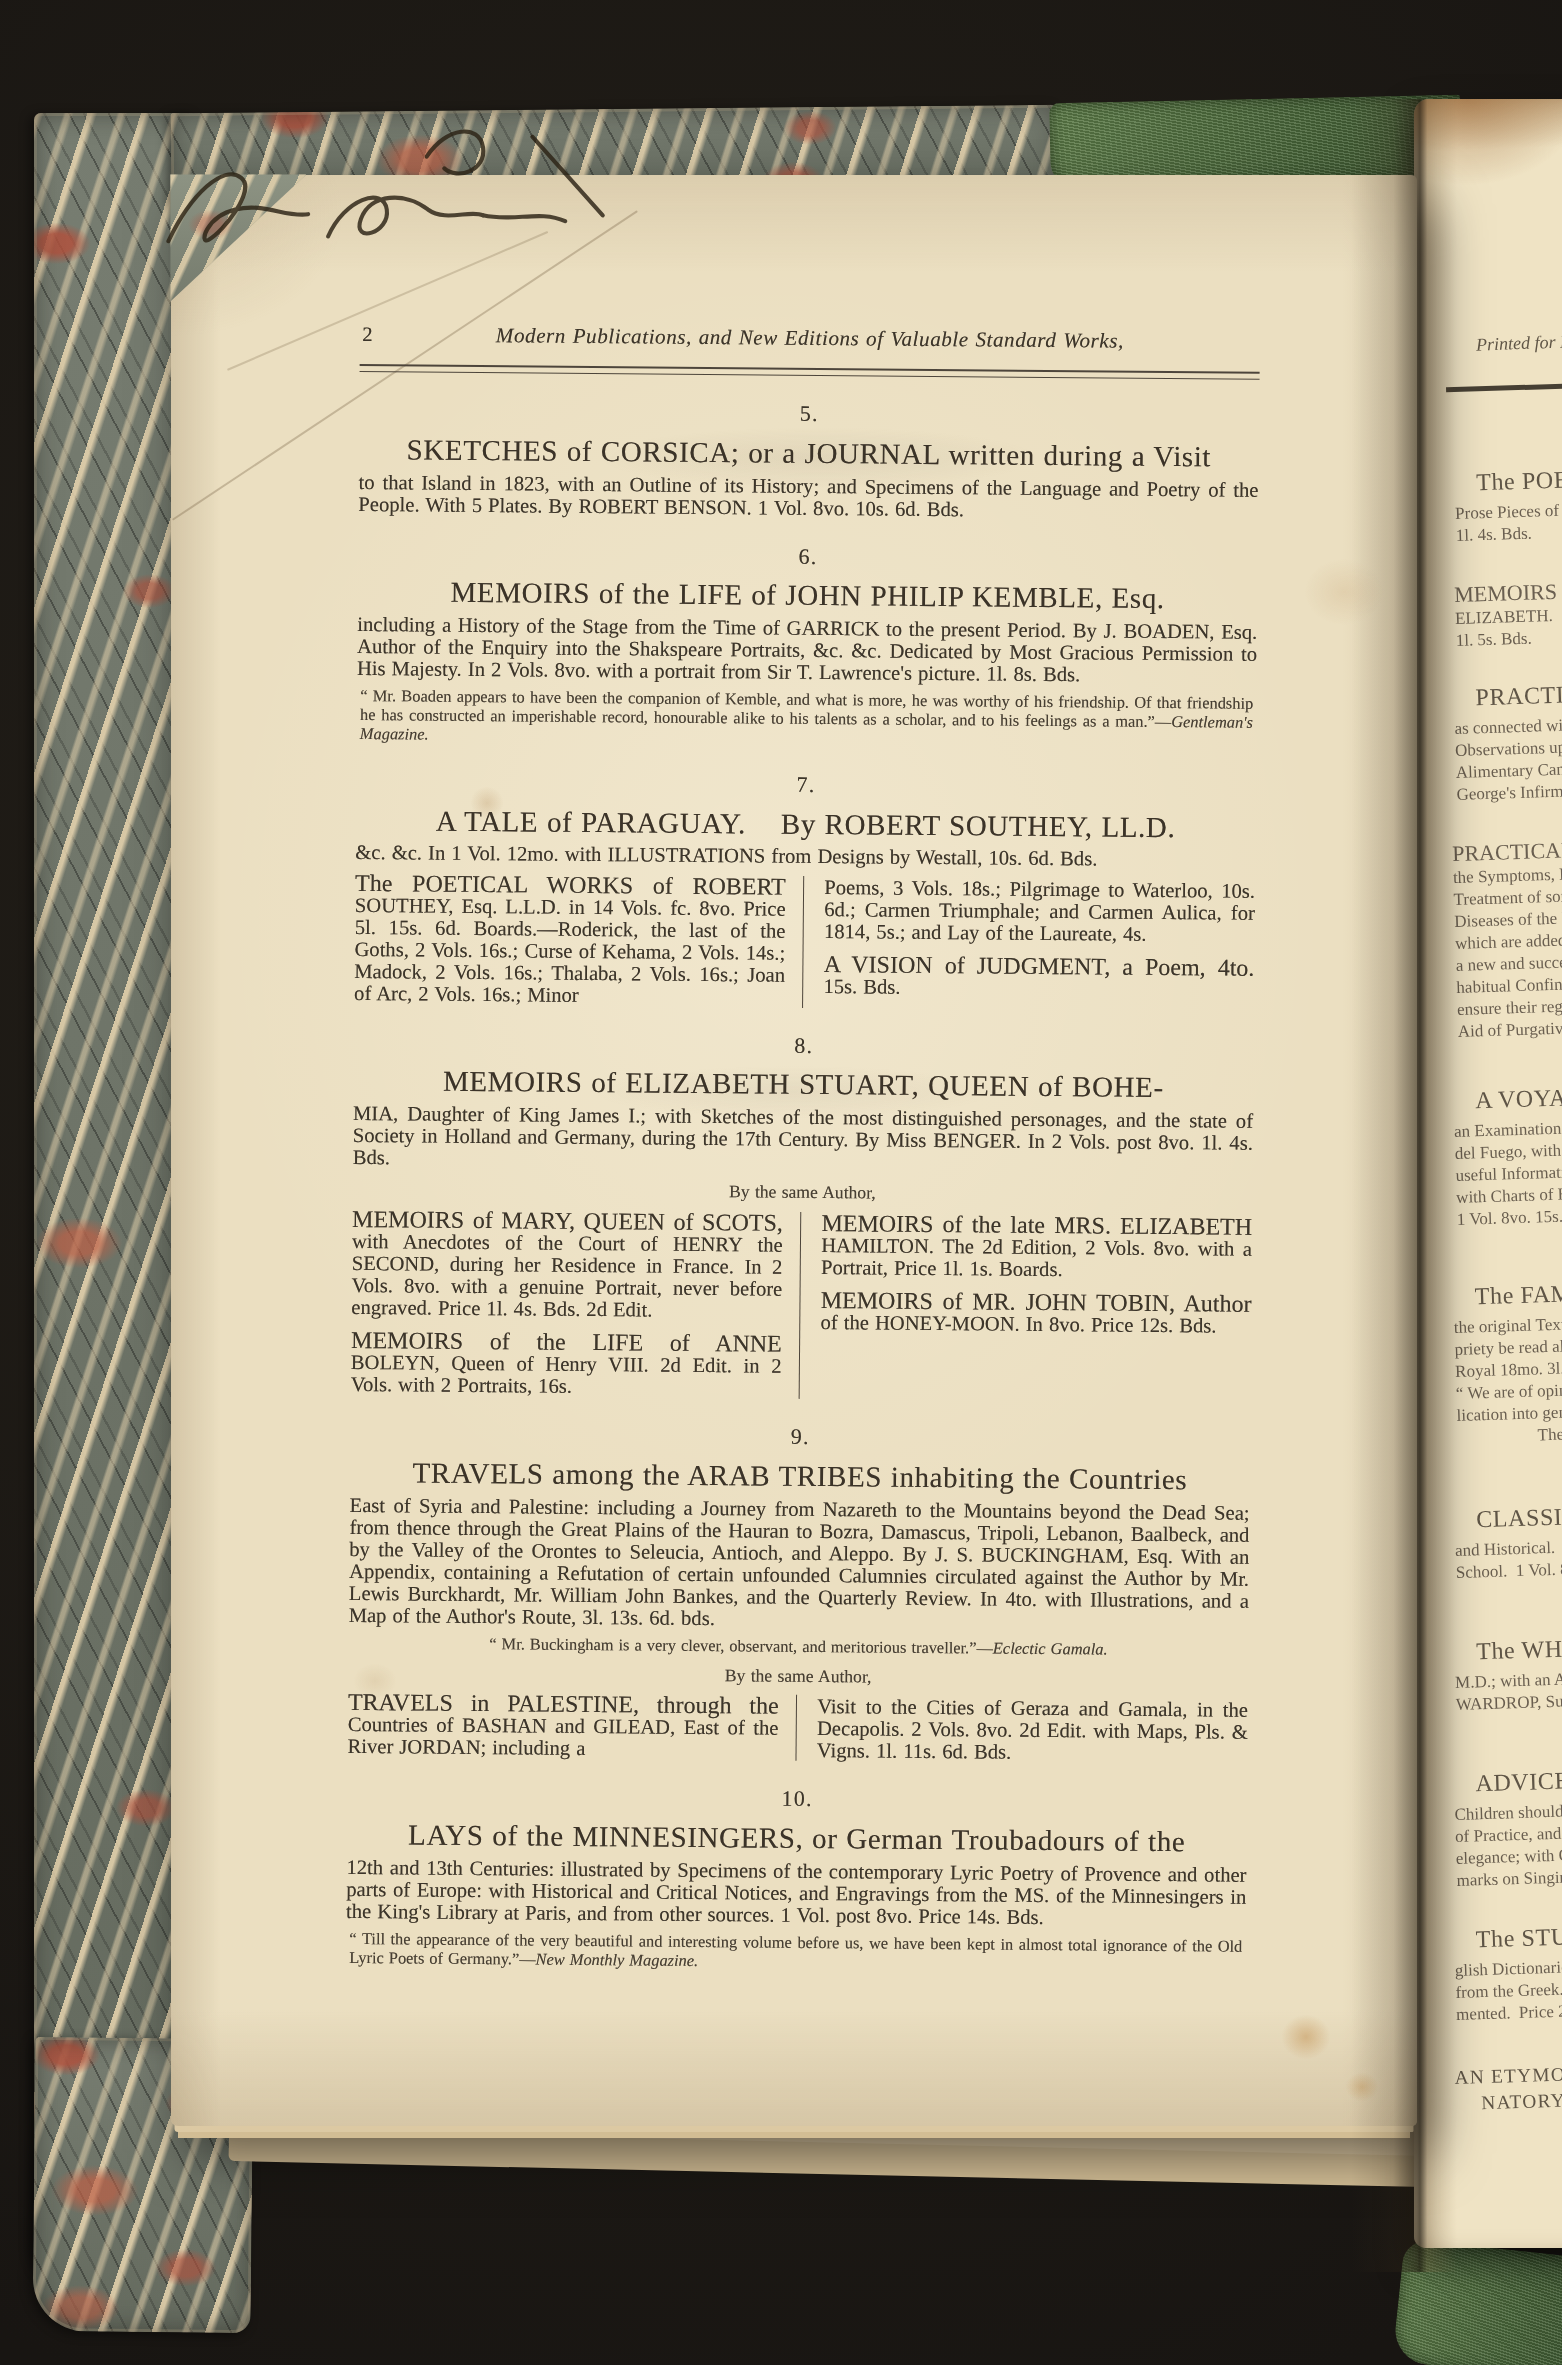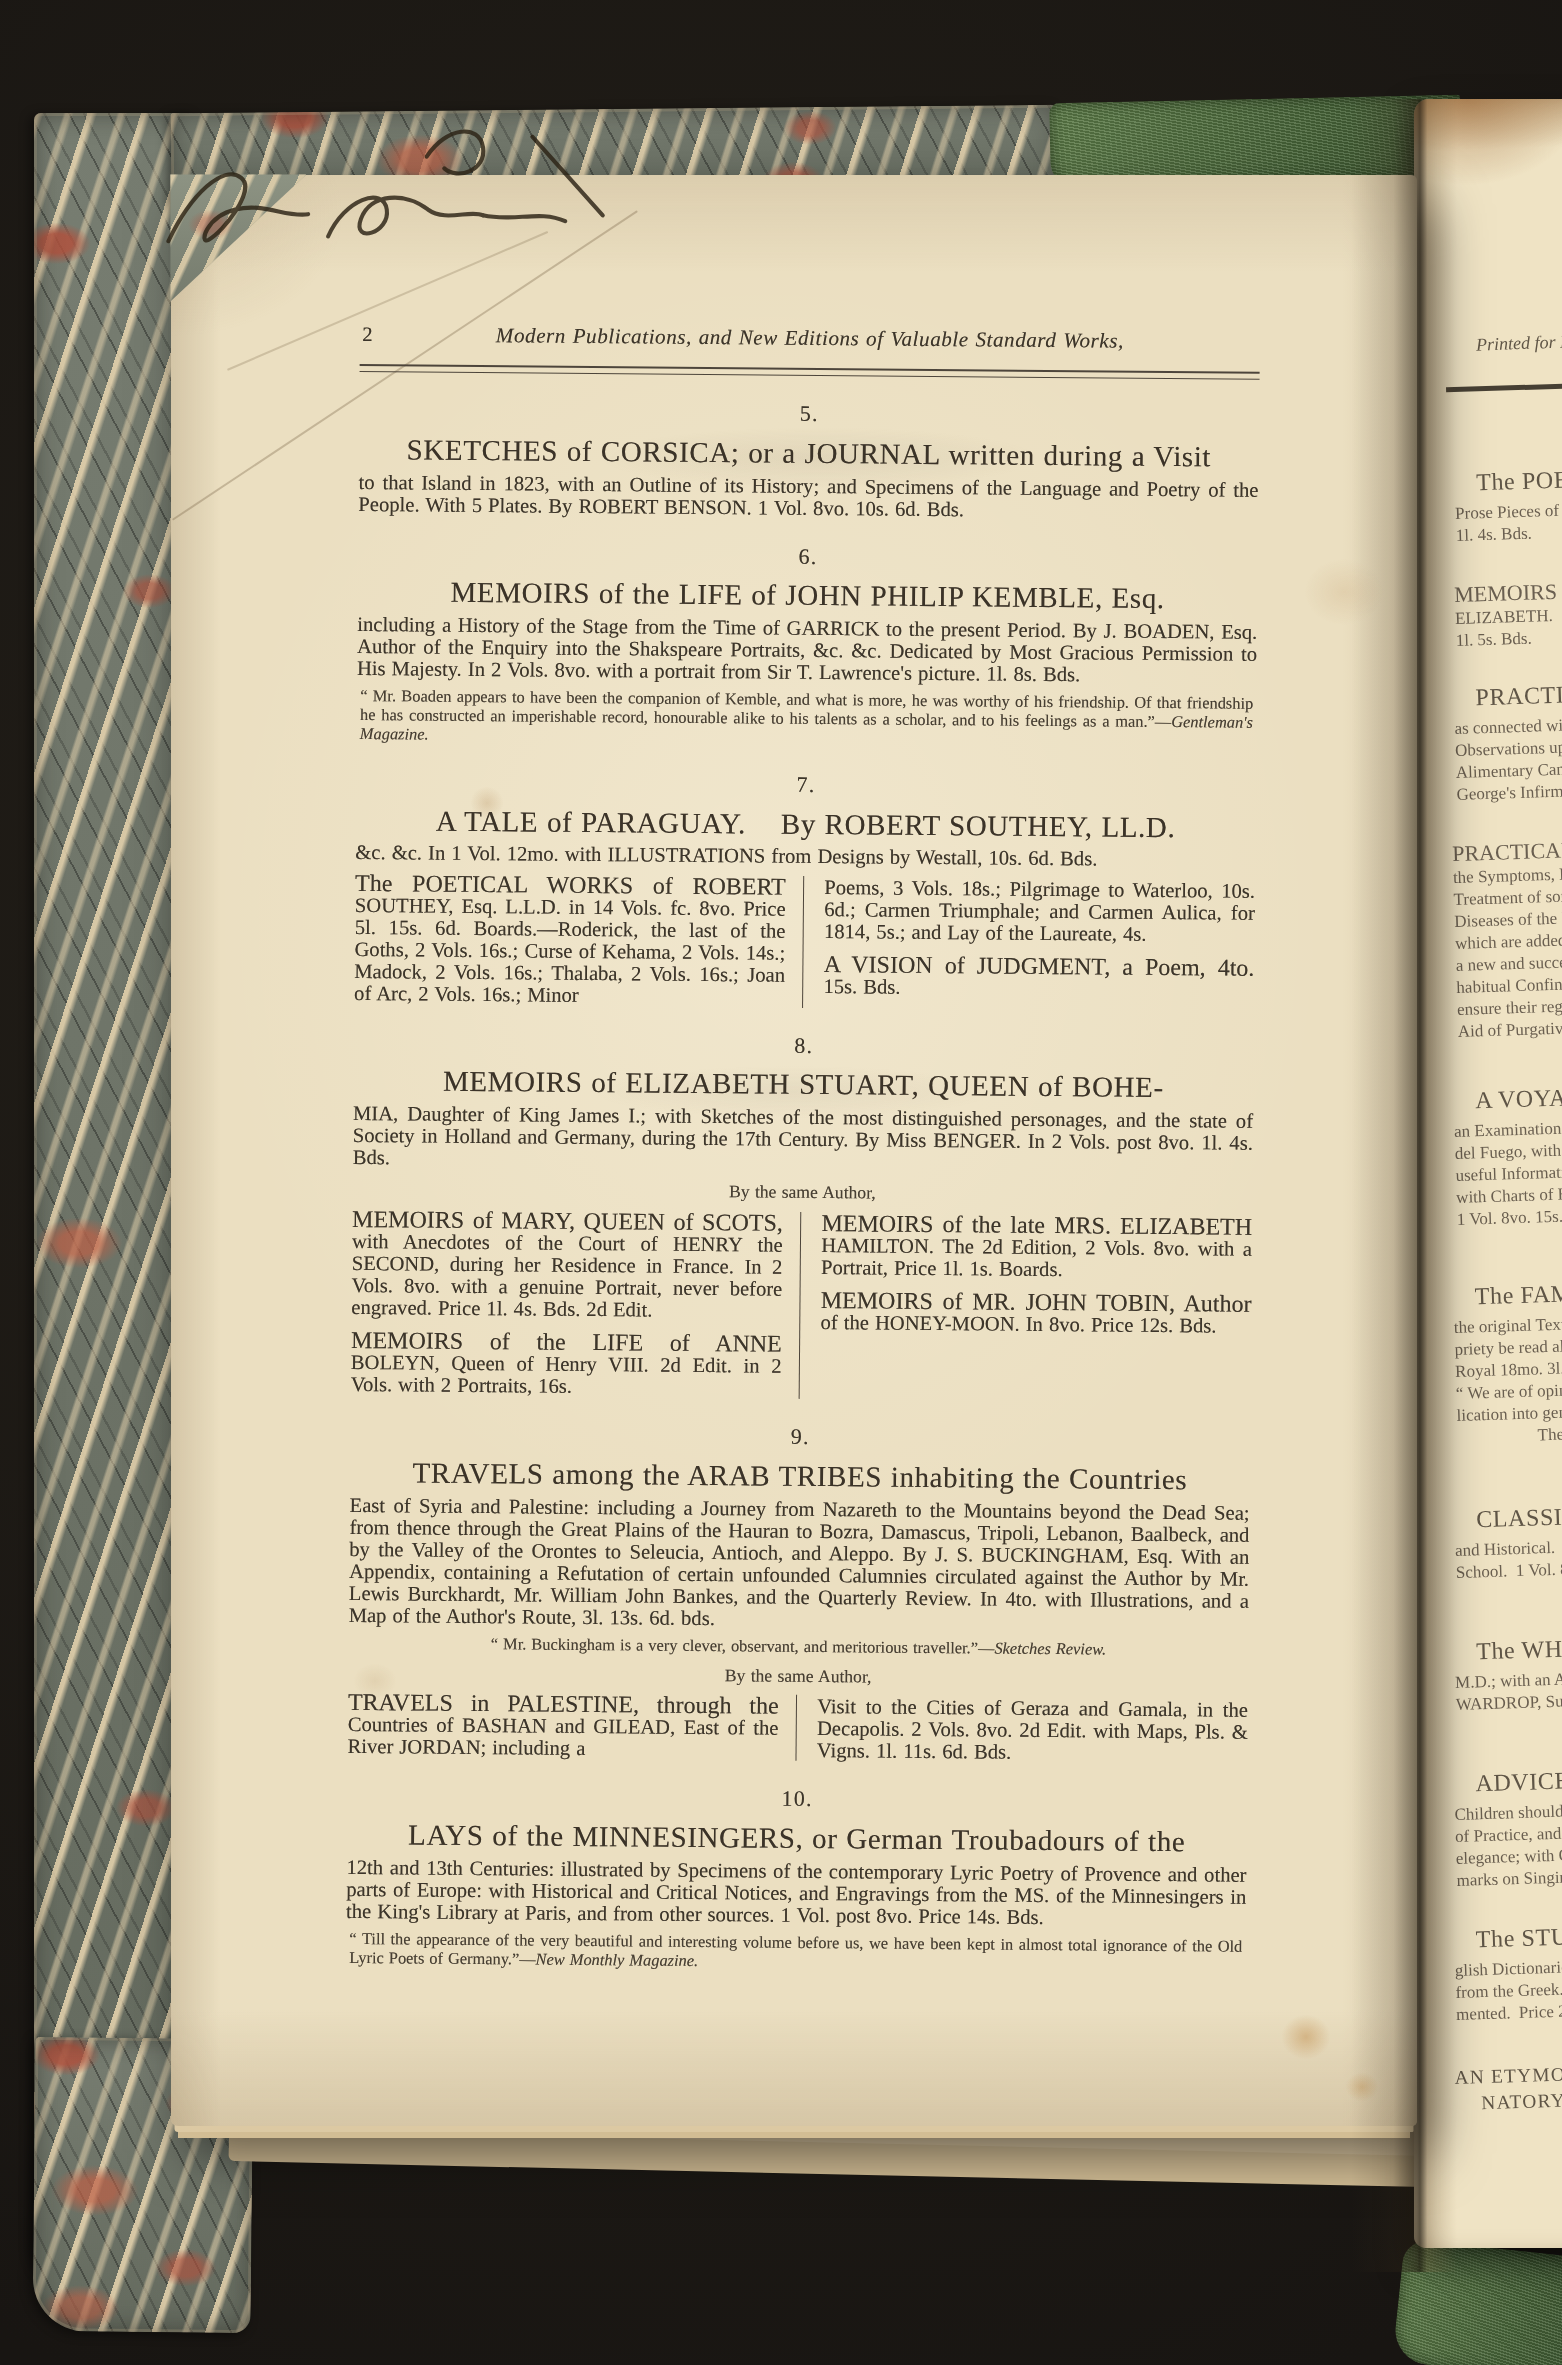--- a/index.html
+++ b/index.html
@@ -285,21 +285,21 @@
           <p class="entry">MEMOIRS of the late MRS. ELIZABETH HAMILTON.  The 2d Edition, 2 Vols. 8vo. with a Portrait, Price 1l. 1s. Boards.</p>
           <p class="entry">MEMOIRS of MR. JOHN TOBIN, Author of the HONEY-MOON.  In 8vo. Price 12s. Bds.</p>
         </div>
       </div>
     </section>
 
     <section>
       <div class="num">9.</div>
       <div class="h1">TRAVELS among the ARAB TRIBES inhabiting the Countries</div>
       <p class="bd">East of Syria and Palestine: including a Journey from Nazareth to the Mountains beyond the Dead Sea; from thence through the Great Plains of the Hauran to Bozra, Damascus, Tripoli, Lebanon, Baalbeck, and by the Valley of the Orontes to Seleucia, Antioch, and Aleppo.  By J. S. BUCKINGHAM, Esq.  With an Appendix, containing a Refutation of certain unfounded Calumnies circulated against the Author by Mr. Lewis Burckhardt, Mr. William John Bankes, and the Quarterly Review.  In 4to. with Illustrations, and a Map of the Author's Route, 3l. 13s. 6d. bds.</p>
-      <p class="quote center"><span>“ Mr. Buckingham is a very clever, observant, and meritorious traveller.”—</span><i>Sketches Review.</i></p>
+      <p class="quote center"><span>“ Mr. Buckingham is a very clever, observant, and meritorious traveller.”—</span><i>Eclectic Gamala.</i></p>
       <div class="same">By the same Author,</div>
       <div class="cols">
         <div class="col l">
           <p class="entry">TRAVELS in PALESTINE, through the Countries of BASHAN and GILEAD, East of the River JORDAN; including a</p>
         </div>
         <div class="col r">
           <p class="cont">Visit to the Cities of Geraza and Gamala, in the Decapolis.  2 Vols. 8vo. 2d Edit. with Maps, Pls. &amp; Vigns. 1l. 11s. 6d. Bds.</p>
         </div>
       </div>
     </section>

